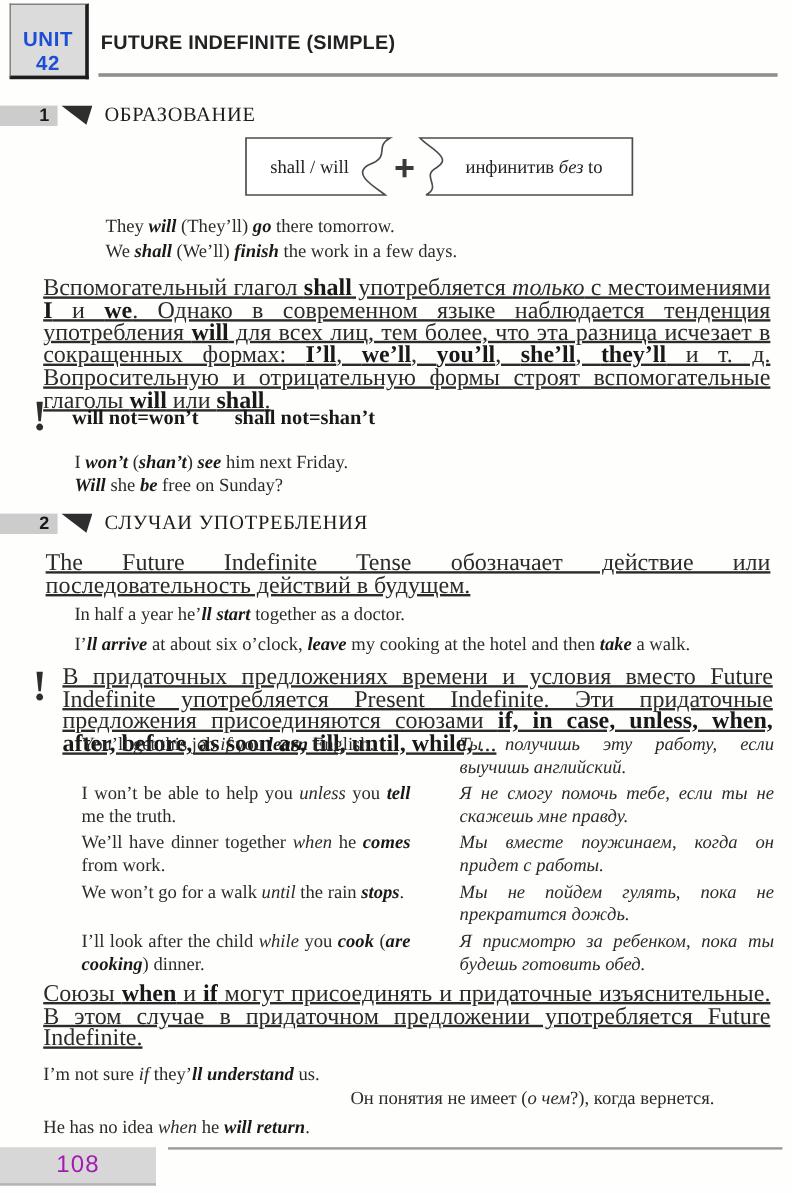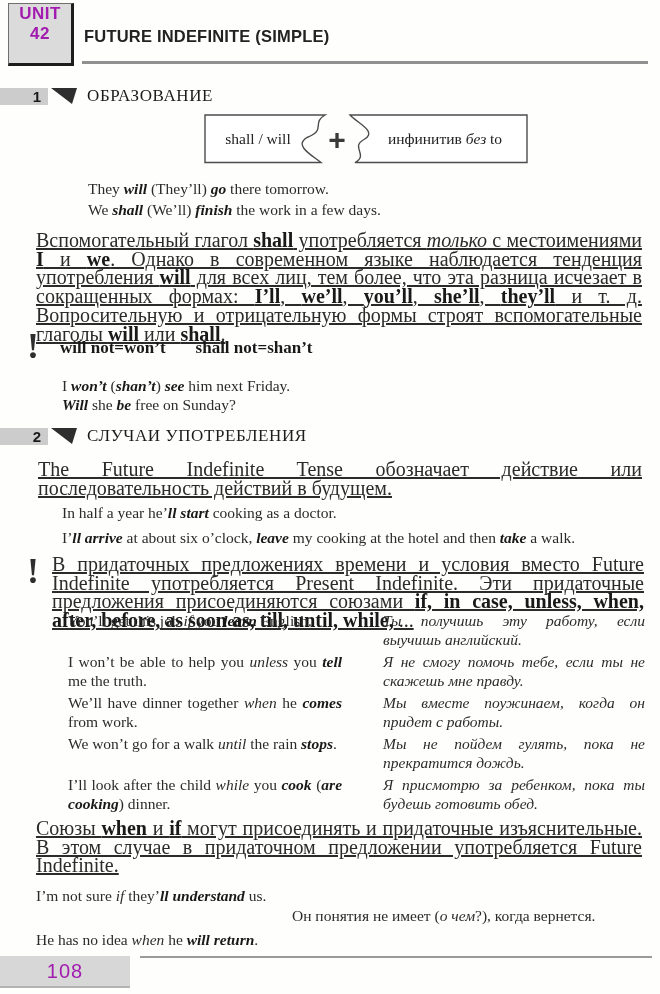--- a/index.html
+++ b/index.html
@@ -8,22 +8,22 @@
     font-family:"Liberation Serif", serif; color:#2b2b2b; overflow:hidden;
   }
   .abs { position:absolute; }
   .b { font-weight:bold; color:#191919; }
   .i { font-style:italic; }
 
   
   .unit-box {
     left:8px; top:3px; width:62px; height:59px; background:#dbdbdb;
     border:1px solid #6f6f6f; border-right:3px solid #1d1d1d; border-bottom:3px solid #1d1d1d;
-    display:flex; flex-direction:column; align-items:center; justify-content:flex-start;
-    font-family:"Liberation Sans", sans-serif; font-weight:bold; color:#a21caf;
+    display:flex; flex-direction:column; align-items:center; justify-content:flex-end;
+    font-family:"Liberation Sans", sans-serif; font-weight:bold; color:#1d4ed8;
   }
   .unit-box div { font-size:17px; line-height:20px; letter-spacing:0.5px; }
   .page-title {
     left:84px; top:27px; font-family:"Liberation Sans", sans-serif; font-weight:bold;
     font-size:16.5px; letter-spacing:0.2px; color:#222;
   }
   .header-rule { left:82px; top:61px; width:566px; height:3px; background:#909090; }
 
   
   .section-header { left:0; display:flex; align-items:center; height:18px; }
@@ -122,21 +122,21 @@
     <div class="section-bar">
       <span class="section-num">2</span>
     </div>
     <svg class="section-flag" width="26" height="17" viewBox="0 0 26 17">
       <polygon points="0,0 26,0 21,16" fill="#2e2e2e"></polygon>
     </svg>
     <span class="section-title">СЛУЧАИ УПОТРЕБЛЕНИЯ</span>
   </div>
 
   <div class="abs para" style="left:38px; top:460px; width:604px">The Future Indefinite Tense обозначает действие или последовательность действий в будущем.</div>
-  <div class="abs examples line" style="left:62px; top:503px; line-height:19px"><span>In half a year he’</span><span class="b i">ll start</span><span> cooking as a doctor.</span></div>
+  <div class="abs examples line" style="left:62px; top:503px; line-height:19px"><span>In half a year he’</span><span class="b i">ll start</span><span> together as a doctor.</span></div>
   <div class="abs examples line" style="left:62px; top:528px; line-height:19px"><span>I’</span><span class="b i">ll arrive</span><span> at about six o’clock, </span><span class="b i">leave</span><span> my cooking at the hotel and then </span><span class="b i">take</span><span> a walk.</span></div>
 
   <div class="abs note-icon" style="left:27px; top:554px">!</div>
   <div class="abs para" style="left:52px; top:555px; width:592px"><span>В придаточных предложениях времени и условия вместо Future Indefinite употребляется Present Indefinite. Эти придаточные предложения присоединяются союзами </span><span class="b">if, in case, unless, when, after, before, as soon as, till, until, while,</span><span> ...</span></div>
 
   <div class="abs pairs">
     <div class="pair-row">
       <div class="en"><span>You’ll get this job </span><span class="i">if</span><span> you </span><span class="b i">learn</span><span> English.</span></div>
       <div class="ru">Ты получишь эту работу, если выучишь английский.</div>
     </div>

